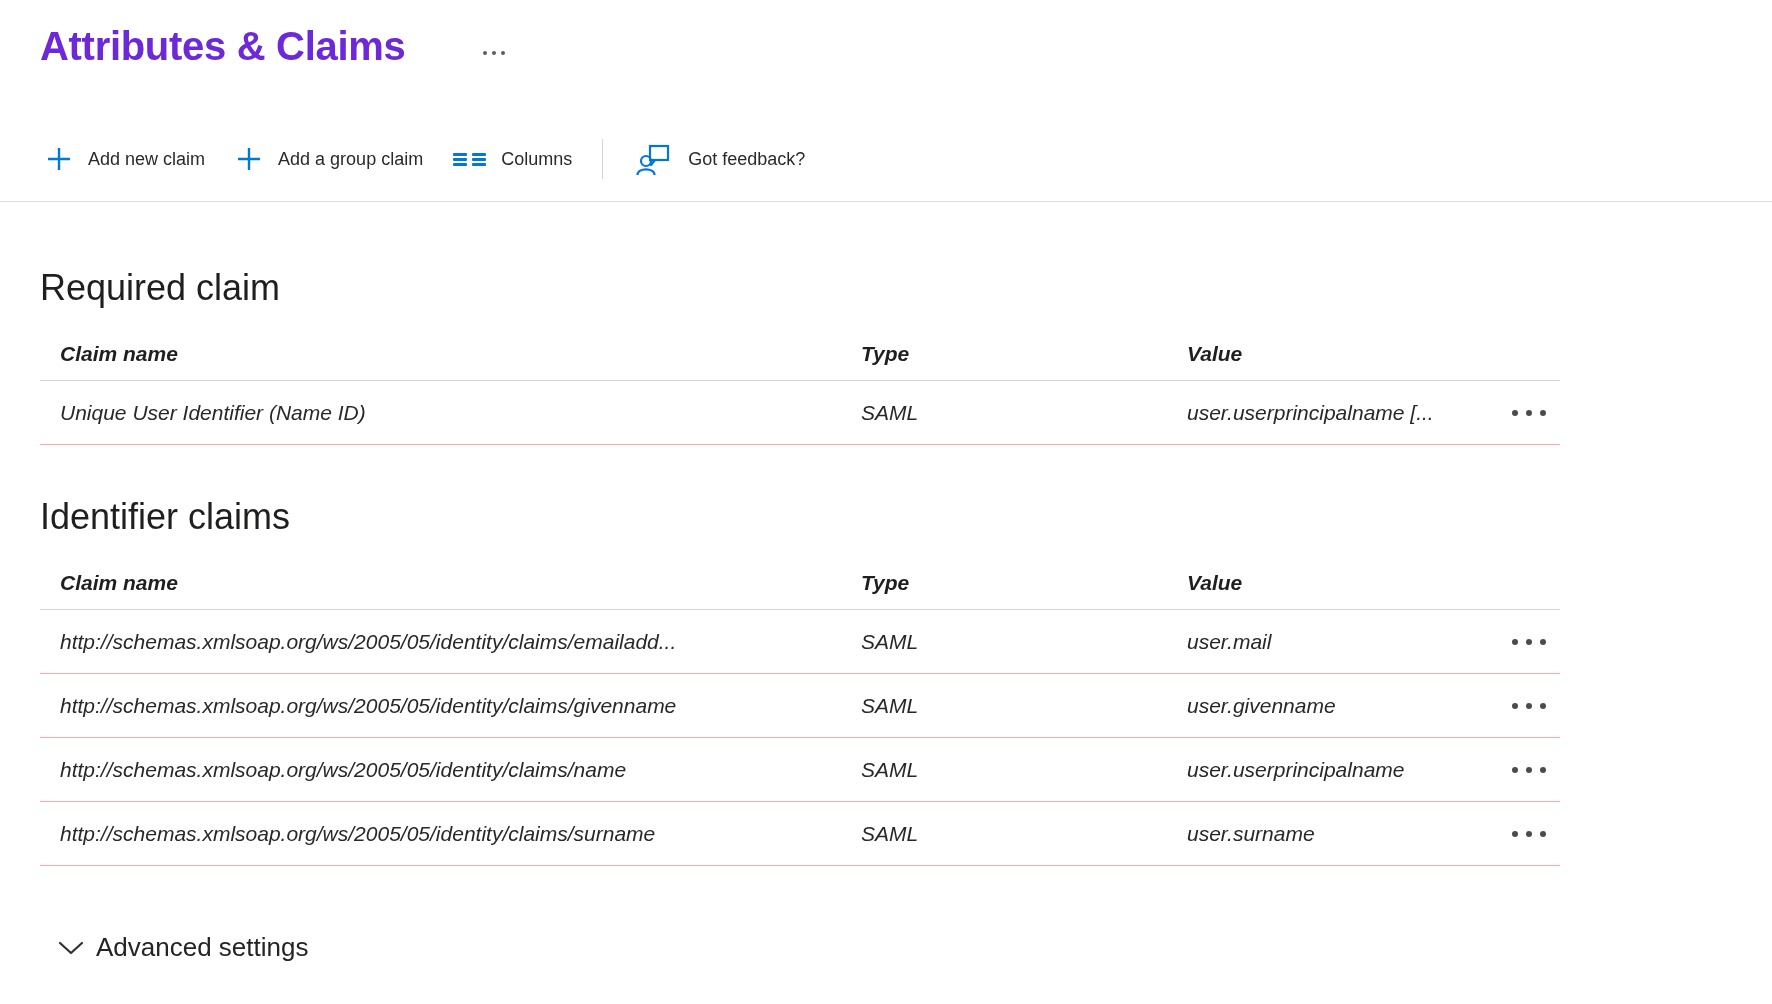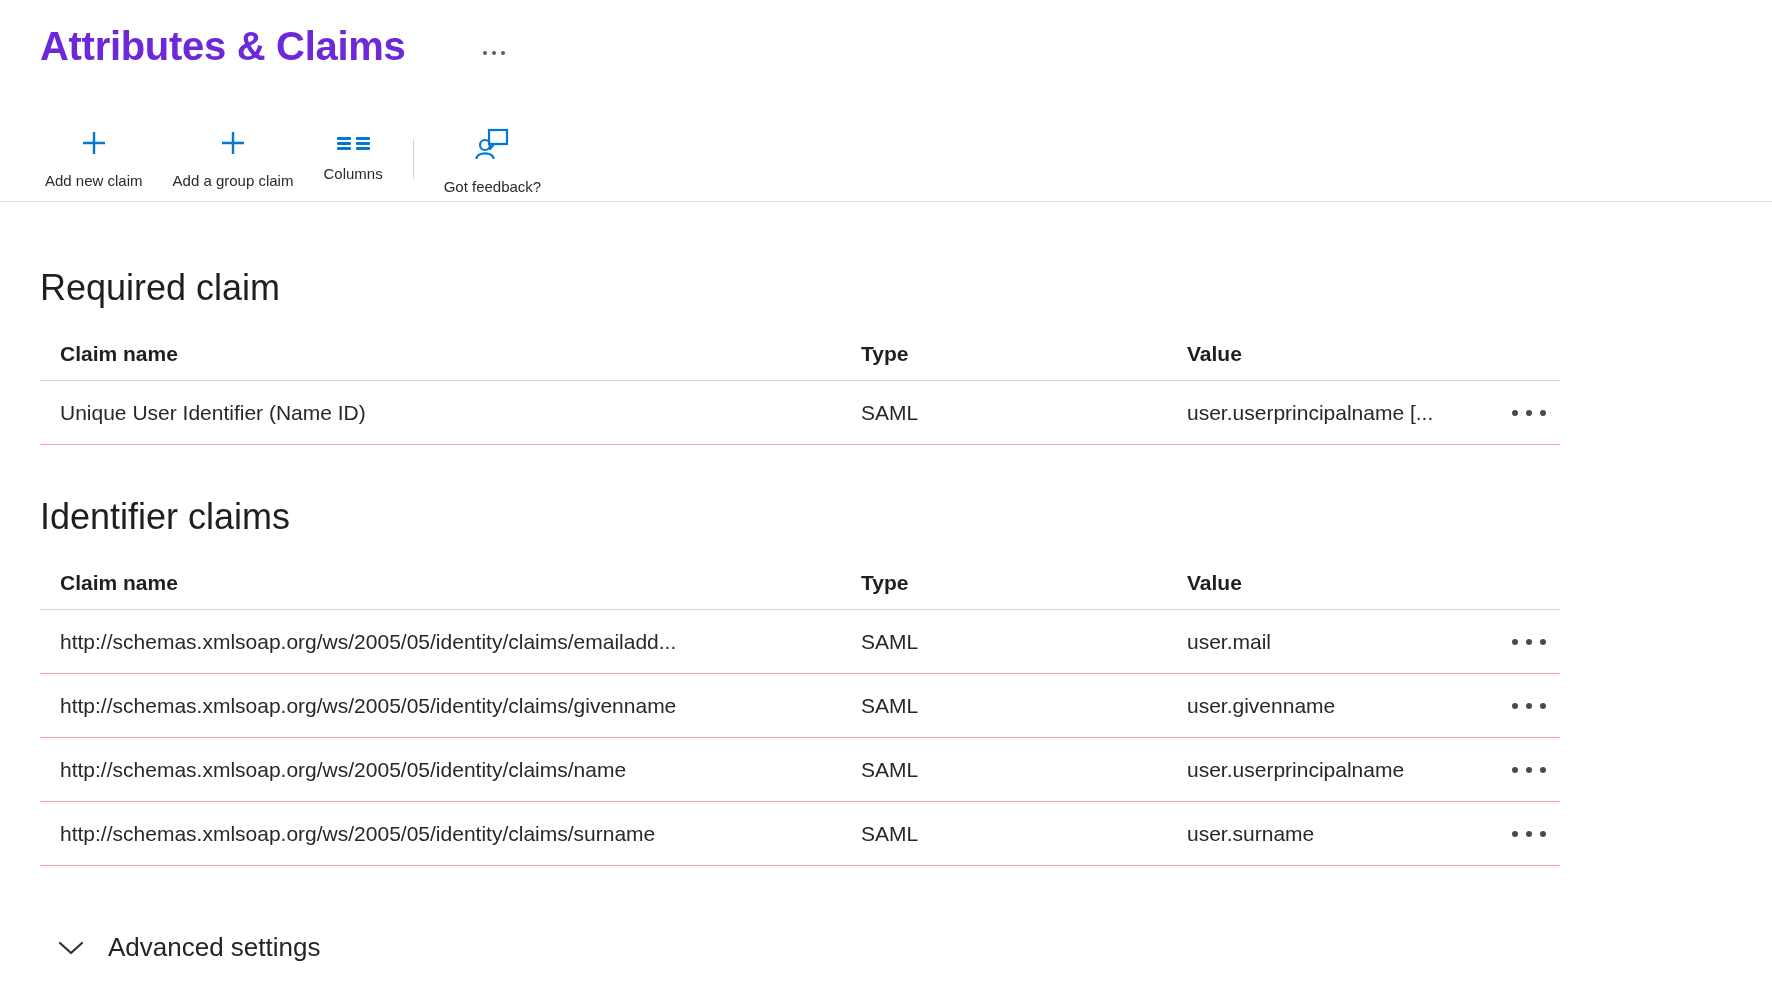--- a/index.html
+++ b/index.html
@@ -8,47 +8,47 @@
 
   
   .title-row { display:flex; align-items:center; padding:18px 0 0 40px; }
   .page-title { font-size:40px; font-weight:700; color:#6d28d9; letter-spacing:-0.3px; line-height:56px; }
   .more-btn { margin-left:74px; margin-top:14px; display:flex; gap:5px; cursor:pointer; padding:4px; }
   .more-btn i { width:4px; height:4px; border-radius:50%; background:#605e5c; display:block; }
 
   
   .toolbar-wrap { margin-top:62px; padding:0 0 19px 45px; border-bottom:1px solid #e3e1df; }
   .toolbar { display:flex; align-items:center; height:46px; }
-  .cmd { display:flex; align-items:center; gap:15px; font-size:15px; color:#2b2a29; cursor:pointer; white-space:nowrap;flex-direction:column; }
+  .cmd { display:flex; align-items:center; gap:15px; font-size:18px; color:#2b2a29; cursor:pointer; white-space:nowrap; }
   .cmd + .cmd { margin-left:30px; }
   .v-sep { width:1px; height:40px; background:#d6d4d2; margin:0 30px; }
   .icon-svg { display:block; }
 
   
   .cols-icon { display:grid; grid-template-columns:14px 14px; gap:2px 5px; }
   .cols-icon i { height:3px; background:#0078d4; display:block; border-radius:1px; }
 
   
   .section-heading { font-size:36px; font-weight:400; color:#201f1e; line-height:32px; }
   #required-heading { margin:70px 0 0 40px; }
   #additional-heading { margin:56px 0 0 40px; }
 
   .claims-table { margin-left:40px; width:1520px; }
-  .t-row { display:grid; grid-template-columns:821px 326px 313px 60px; align-items:center; }
+  .t-row { display:grid; grid-template-columns:821px 326px 313px 60px; align-items:center;font-style:italic; }
   .t-head { height:53px; margin-top:24px; border-bottom:1px solid #d7d5d3;
             font-weight:700; font-size:21px; color:#201f1e; }
   .t-data { height:64px; border-bottom:1px solid #fca5a5; font-size:21px; color:#292827; }
   .c-name { padding-left:20px; white-space:nowrap; overflow:hidden; }
   .c-type, .c-value { white-space:nowrap; overflow:hidden; }
   .c-actions { display:flex; justify-content:flex-start; padding-left:8px; }
   .row-ellipsis { display:flex; gap:8px; cursor:pointer; padding:6px 4px; }
   .row-ellipsis i { width:6px; height:6px; border-radius:50%; background:#4d4b49; display:block; }
 
   
-  .advanced { margin:66px 0 0 58px; display:flex; align-items:center; gap:24px;
+  .advanced { margin:66px 0 0 58px; display:flex; align-items:center; gap:12px;
               font-size:26px; color:#252423; cursor:pointer; }
 </style>
 </head>
 <body>
 
 <div class="title-row">
   <div class="page-title">Attributes &amp; Claims</div>
   <div class="more-btn">
     <i></i>
     <i></i>

